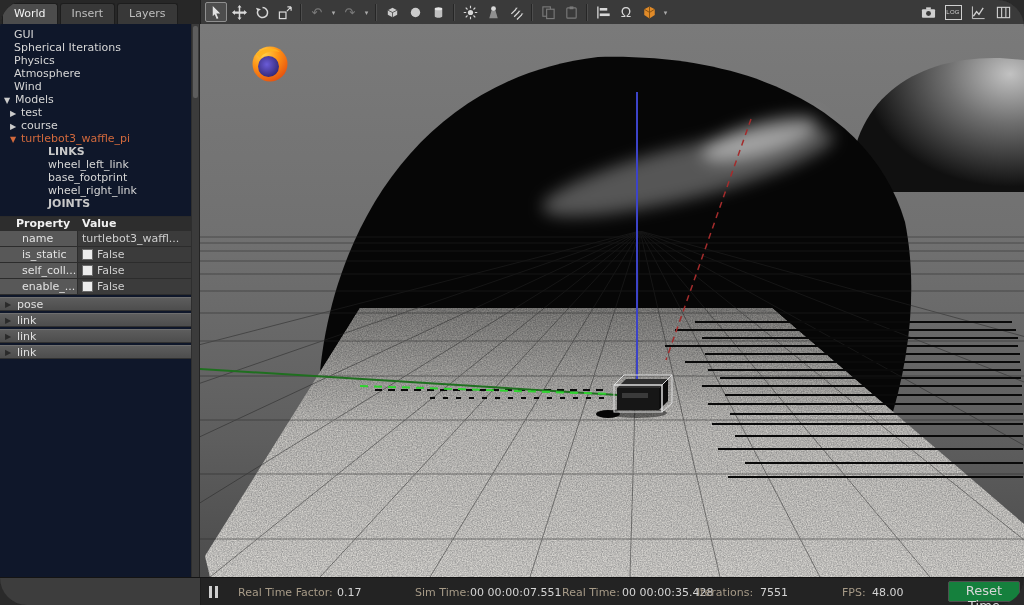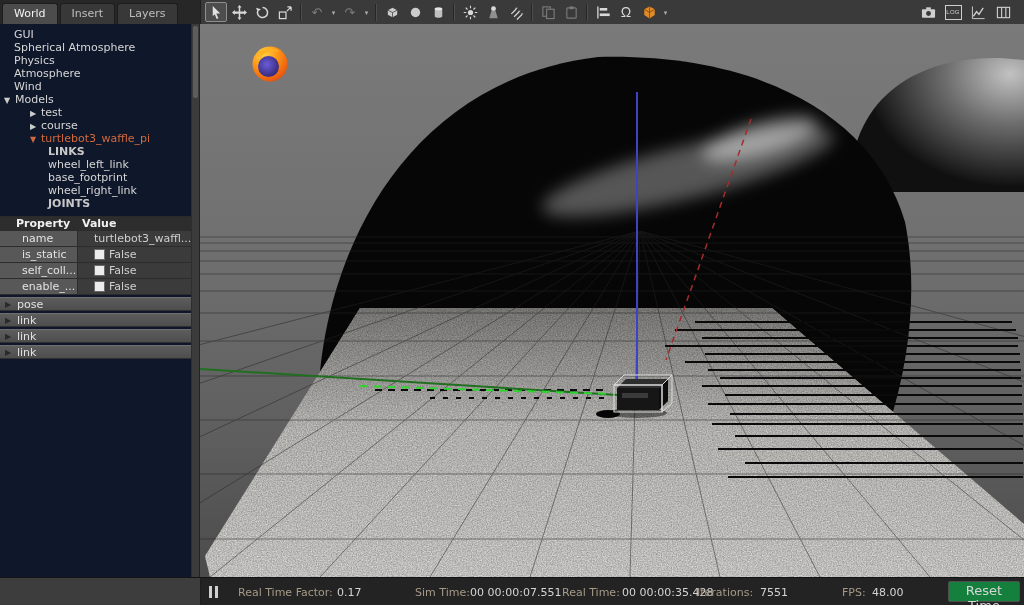--- a/index.html
+++ b/index.html
@@ -1,17 +1,17 @@
 <!DOCTYPE html>
 <html><head>
 <meta charset="utf-8">
 <style>
   html,body{margin:0;padding:0;background:#2a2a2a;}
   #app{position:relative;width:1024px;height:605px;overflow:hidden;
-       font-family:"DejaVu Sans","Liberation Sans",sans-serif;font-size:11px;color:#ddd;background:#3a3a3a;}
+       font-family:"DejaVu Sans","Liberation Sans",sans-serif;font-size:11px;color:#ddd;background:#3a3a3a;border-radius:27px;}
 
   
   #topbar{position:absolute;top:0;left:0;right:0;height:24px;background:#2b2b2b;display:flex;}
   #tabs{width:200px;display:flex;align-items:flex-end;gap:2px;padding-left:2px;background:#272727;box-sizing:border-box;}
   .tab{padding:3px 11px 4px;background:#383838;color:#bfbfbf;border:1px solid #1d1d1d;border-bottom:none;
        border-radius:3px 3px 0 0;cursor:default;white-space:nowrap;}
   .tab.active{background:#4c4c4c;color:#f2f2f2;}
   #toolbar{flex:1;display:flex;align-items:center;gap:1px;padding:0 4px;background:#3a3a3a;border-left:1px solid #1f1f1f;}
   .tool{width:22px;height:20px;display:flex;align-items:center;justify-content:center;background:transparent;
         border:1px solid transparent;color:#d8d8d8;font-size:13px;padding:0;line-height:1;}
@@ -20,34 +20,34 @@
   .tool.caret{width:9px;font-size:7px;color:#aaa;}
   .sep{width:1px;height:17px;background:#262626;border-right:1px solid #4d4d4d;margin:0 3px;}
   #toolbar-right{margin-left:auto;display:flex;align-items:center;gap:3px;padding-right:6px;}
   .logbox{display:flex;align-items:center;justify-content:center;width:15px;height:13px;border:1px solid #cfcfcf;
           font-size:6px;color:#cfcfcf;letter-spacing:.2px;}
 
   
   #sidebar{position:absolute;top:24px;left:0;width:200px;bottom:28px;background:#0f172a;border-right:1px solid #242424;box-sizing:border-box;}
   #tree{padding-top:4px;}
   .trow{height:13px;line-height:13px;color:#d6d6d6;white-space:nowrap;overflow:hidden;}
-  .p14{padding-left:14px}.p4{padding-left:4px}.p18{padding-left:30px}.p48{padding-left:48px}
+  .p14{padding-left:14px}.p4{padding-left:4px}.p18{padding-left:10px}.p48{padding-left:48px}
   .arr{display:inline-block;width:11px;font-size:8px;color:#cccccc;}
   .arr.orange{color:#d2693c;}
   .bold{font-weight:bold;color:#c9c9c9;}
   .orangetxt{color:#d2693c;}
   
   #ptable{margin-top:6px;border-top:1px solid #2a2a2a;width:192px;}
   #phead{display:flex;height:14px;line-height:14px;background:#2d2d2d;color:#f0f0f0;font-weight:bold;}
   #phead .c1{width:78px;padding-left:16px;box-sizing:border-box;}
   #phead .c2{flex:1;padding-left:4px;}
   .prow{display:flex;height:15px;line-height:15px;background:#3b3b3b;border-bottom:1px solid #2c2c2c;}
   .prow .c1{width:78px;box-sizing:border-box;background:#585858;color:#e2e2e2;padding-left:22px;border-right:1px solid #2c2c2c;
             overflow:hidden;white-space:nowrap;}
-  .prow .c2{flex:1;color:#cfcfcf;padding-left:16px;display:flex;align-items:center;gap:4px;overflow:hidden;white-space:nowrap;}
+  .prow .c2{flex:1;color:#cfcfcf;padding-left:4px;display:flex;align-items:center;gap:4px;overflow:hidden;white-space:nowrap;}
   .chk{width:9px;height:9px;background:#ececec;border:1px solid #6a6a6a;display:inline-block;}
   .gbar{position:relative;height:14px;line-height:14px;margin-top:2px;width:192px;box-sizing:border-box;
         background:linear-gradient(#5d5d5d,#4d4d4d);border-top:1px solid #6e6e6e;border-bottom:1px solid #303030;
         color:#e0e0e0;padding-left:17px;}
   .gbar .garr{position:absolute;left:5px;top:0;font-size:8px;color:#2a2a2a;}
   
   #sb-track{position:absolute;top:0;right:0;bottom:0;width:7px;background:#3b3b3b;border-left:1px solid #2e2e2e;}
   #sb-thumb{position:absolute;top:2px;left:1px;width:5px;height:72px;background:#5d5d5d;border-radius:2px;}
 
   
@@ -195,21 +195,21 @@
               <path d="M6 2.5v11M10.5 2.5v11" stroke="#cfcfcf" stroke-width="1.2"></path>
             </svg>
         </button>
       </div>
     </div>
   </div>
 
   <div id="sidebar">
     <div id="tree">
       <div class="trow p14"><span>GUI</span></div>
-      <div class="trow p14"><span>Spherical Atmosphere</span></div>
+      <div class="trow p14"><span>Spherical Iterations</span></div>
       <div class="trow p14"><span>Physics</span></div>
       <div class="trow p14"><span>Atmosphere</span></div>
       <div class="trow p14"><span>Wind</span></div>
       <div class="trow p4"><span class="arr">▼</span><span>Models</span></div>
       <div class="trow p18"><span class="arr">▶</span><span>test</span></div>
       <div class="trow p18"><span class="arr">▶</span><span>course</span></div>
       <div class="trow p18"><span class="arr orange">▼</span><span class="orangetxt">turtlebot3_waffle_pi</span></div>
       <div class="trow p48 bold"><span>LINKS</span></div>
       <div class="trow p48"><span>wheel_left_link</span></div>
       <div class="trow p48"><span>base_footprint</span></div>

